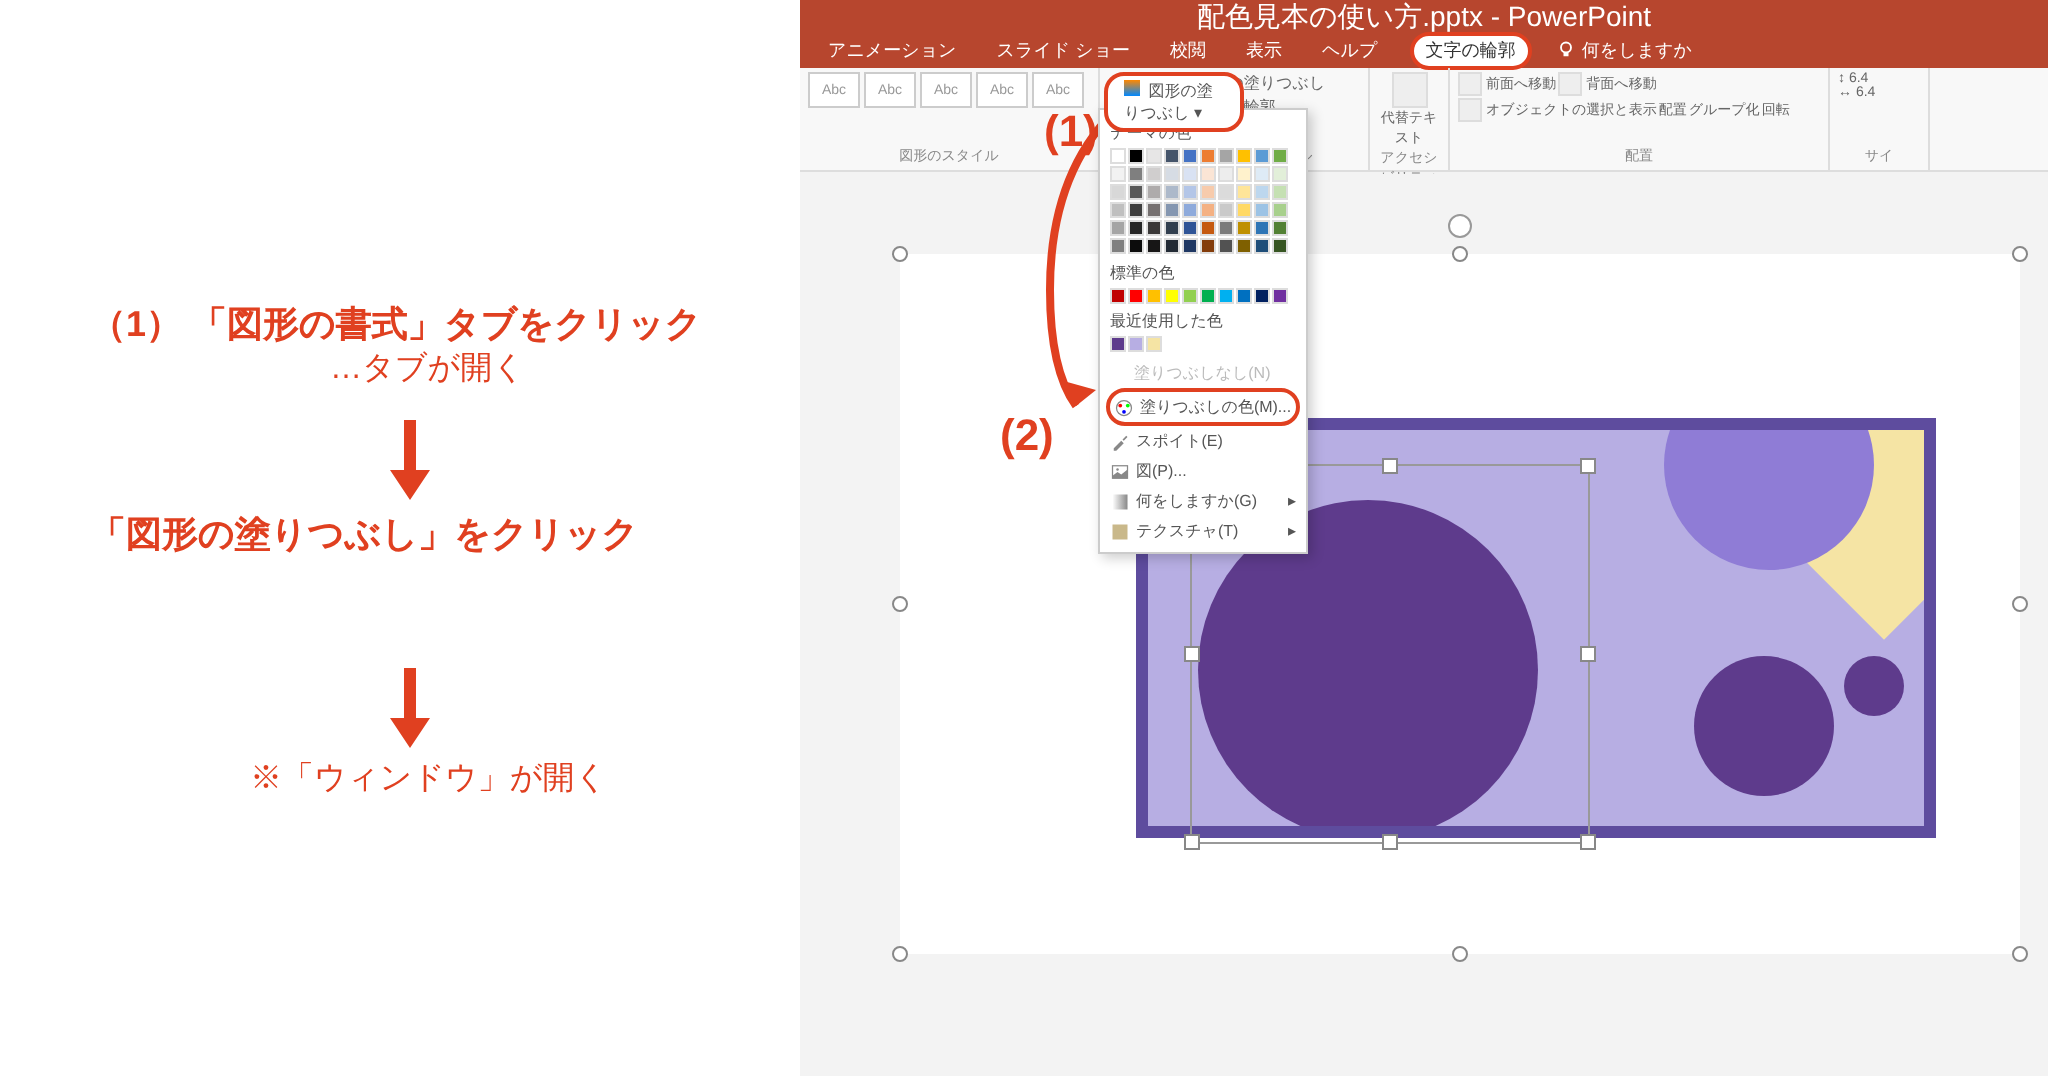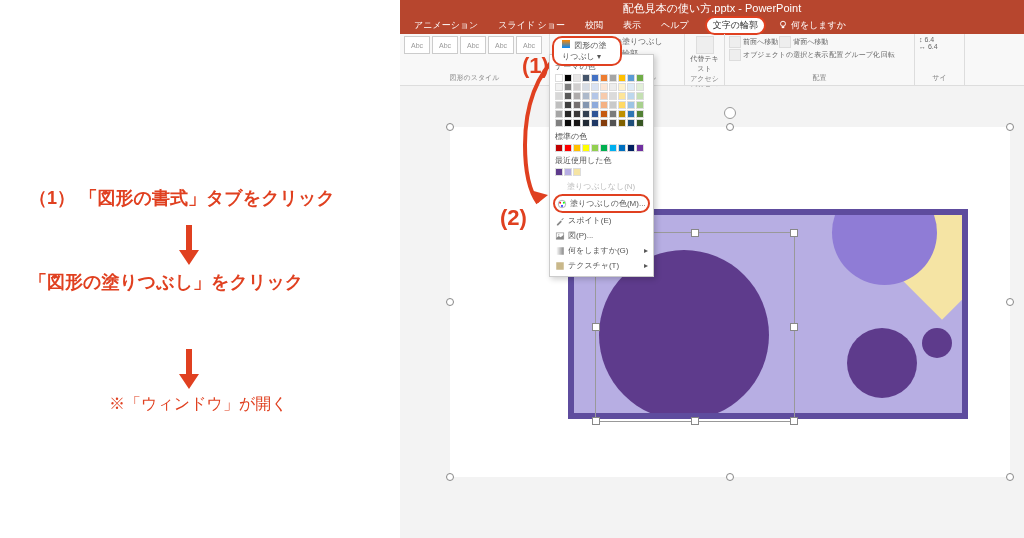--- a/index.html
+++ b/index.html
@@ -1,30 +1,30 @@
 <!DOCTYPE html>
 <html><head>
   <meta charset="utf-8">
   <style>
     * { margin: 0; padding: 0; box-sizing: border-box; }
     body { font-family: "Meiryo", "Hiragino Kaku Gothic Pro", sans-serif; width: 1024px; height: 538px; background: white; position: relative; overflow: hidden; }
     
     
-    .instructions { position: absolute; left: 29px; top: 150px; width: 340px; margin-top: 36px; }
+    .instructions { position: absolute; left: 45px; top: 150px; width: 340px; }
     .step { margin-bottom: 15px; }
     .step-num { color: #e04020; font-weight: bold; font-size: 18px; }
     .step-text { color: #e04020; font-weight: bold; font-size: 18px; }
     .step-sub { color: #e04020; font-size: 16px; padding-left: 120px; }
     .step-note { color: #e04020; font-size: 16px; padding-left: 80px; }
     .down-arrow { width: 30px; height: 40px; margin: 5px 0 5px 145px; }
     .down-arrow svg { width: 100%; height: 100%; }
     
     
     .pp-window { position: absolute; left: 400px; top: 0; width: 624px; height: 538px; background: #f3f3f3; font-size: 9px; }
-    .pp-titlebar { background: #b7462e; height: 16px; line-height: 16px; text-align: center; color: white; font-size: 11px; }
+    .pp-titlebar { background: #b7462e; height: 16px; line-height: 16px; text-align: center; color: white; font-size: 14px; }
     .pp-tabs { background: #b7462e; height: 18px; display: flex; align-items: center; padding-left: 10px; gap: 12px; color: white; font-size: 9px; }
     .pp-tab { padding: 2px 4px; cursor: pointer; }
     .pp-tab.active { background: white; color: #333; border: 2px solid #e04020; border-radius: 10px; padding: 1px 6px; }
     .pp-tell-me { display: flex; align-items: center; gap: 3px; }
     .pp-tell-me svg { width: 10px; height: 10px; }
     
     .pp-ribbon { background: #f8f8f8; height: 52px; display: flex; border-bottom: 1px solid #ddd; font-size: 8px; color: #666; }
     .ribbon-group { border-right: 1px solid #ddd; padding: 2px 4px; display: flex; flex-direction: column; justify-content: space-between; }
     .ribbon-group-label { text-align: center; font-size: 7px; color: #888; }
     .shape-row { display: flex; gap: 2px; margin-bottom: 1px; }
@@ -71,20 +71,21 @@
     .anno-l1 { left: 522px; top: 53px; z-index: 4; }
     .anno-l2 { left: 500px; top: 205px; z-index: 4; }
   </style>
 </head>
 <body>
 
 <div class="instructions">
   <div class="step">
     <span class="step-num">（1）</span>
     <span class="step-text">「図形の書式」タブをクリック</span>
+    <div class="step-sub">…タブが開く</div>
   </div>
   <div class="down-arrow">
     <svg viewBox="0 0 30 40">
         <path d="M12 0 L12 25 L5 25 L15 40 L25 25 L18 25 L18 0 Z" fill="#e04020"></path>
       </svg>
   </div>
   <div class="step">
     <span class="step-text">「図形の塗りつぶし」をクリック</span>
   </div>
   <div style="height:35px"></div>

